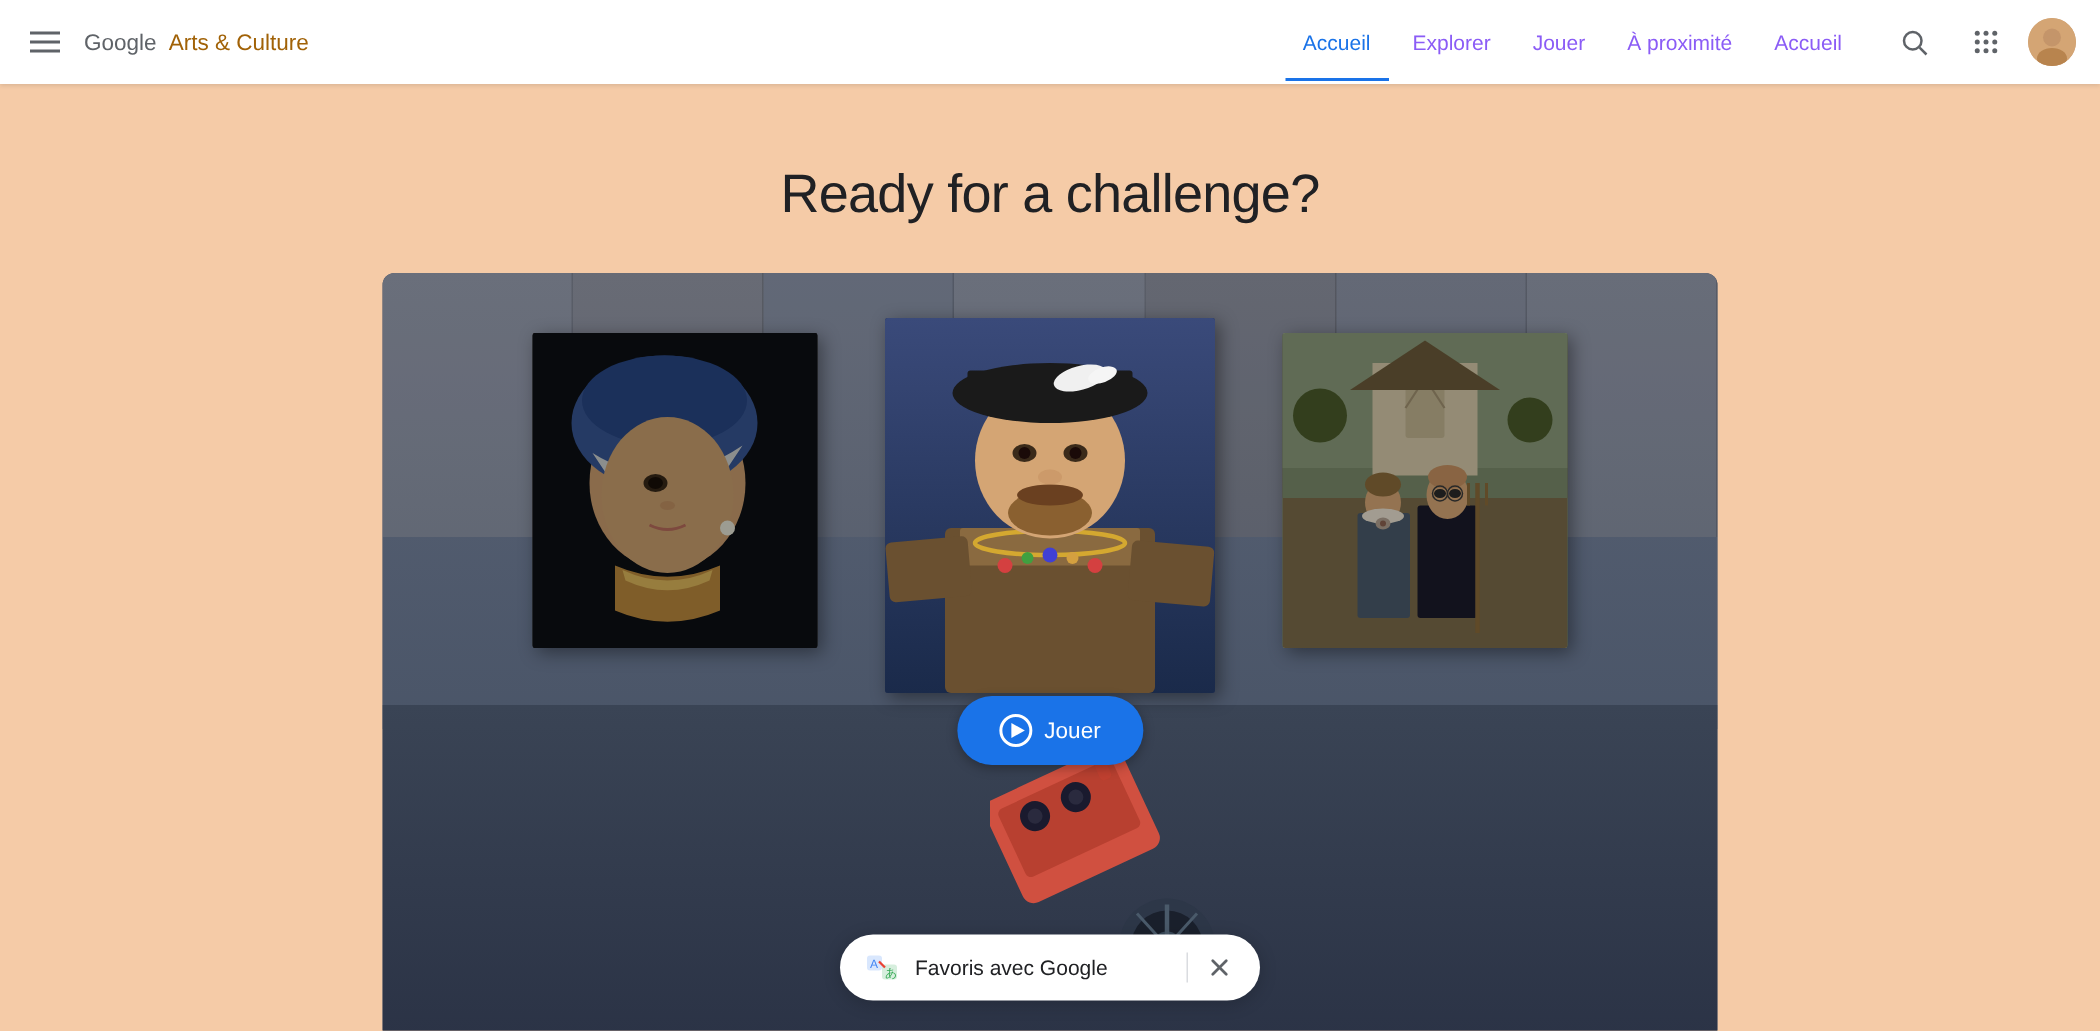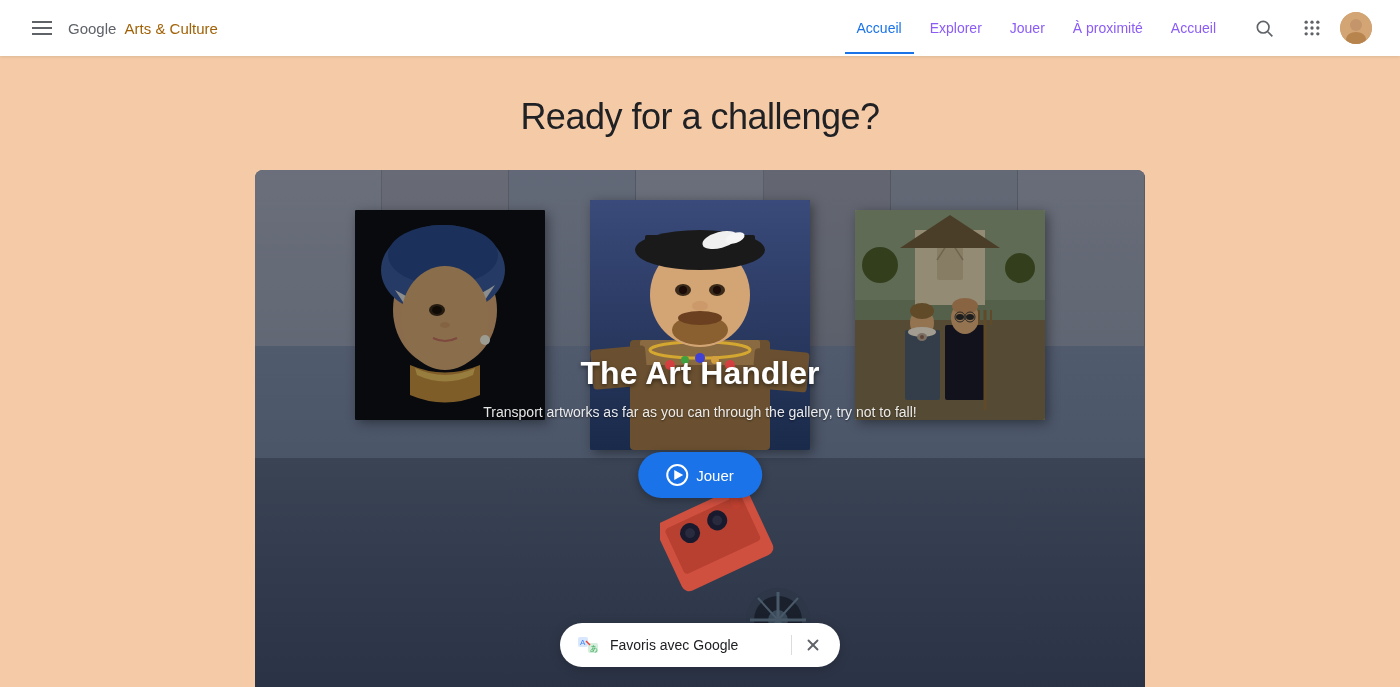--- a/index.html
+++ b/index.html
@@ -11,21 +11,21 @@
       overflow: hidden;
       position: relative;
     }
 
     
     .header {
       background: #fff;
       height: 56px;
       display: flex;
       align-items: center;
-      padding: 0 28px;
+      padding: 0 16px;
       position: relative;
       z-index: 10;
       box-shadow: 0 1px 3px rgba(0,0,0,0.1);
     }
     .header-left {
       display: flex;
       align-items: center;
       gap: 12px;
       flex: 1;
     }
@@ -121,20 +121,21 @@
       display: flex;
       flex-direction: column;
       align-items: center;
     }
     .challenge-title {
       font-size: 36px;
       font-weight: 400;
       color: #202124;
       margin-bottom: 32px;
       letter-spacing: -0.5px;
+      margin-top: 12px;
     }
 
     
     .game-card {
       width: 890px;
       height: 524px;
       border-radius: 8px;
       overflow: hidden;
       position: relative;
       background: #4a5568;
@@ -501,24 +502,20 @@
           <ellipse cx="67" cy="101" rx="12" ry="8" fill="#8a6a3a"></ellipse>
 
           <ellipse cx="67" cy="122" rx="14" ry="5" fill="#e8e0d0"></ellipse>
 
           <ellipse cx="67" cy="127" rx="5" ry="4" fill="#b0a090"></ellipse>
           <circle cx="67" cy="127" r="2" fill="#8a6050"></circle>
         </svg>
       </div>
     </div>
 
-    <div class="game-title-overlay">
-      <div class="game-title">The Art Handler</div>
-      <div class="game-subtitle">Transport artworks as far as you can through the gallery, try not to fall!</div>
-    </div>
 
     <button class="play-btn">
       <span class="play-icon">
         <span class="play-triangle"></span>
       </span>
       <span>Jouer</span>
     </button>
 
     <div style="position:absolute; bottom: 30px; left: calc(50% - 40px); z-index: 4;">
       <svg width="160" height="180" viewBox="0 0 160 180">

